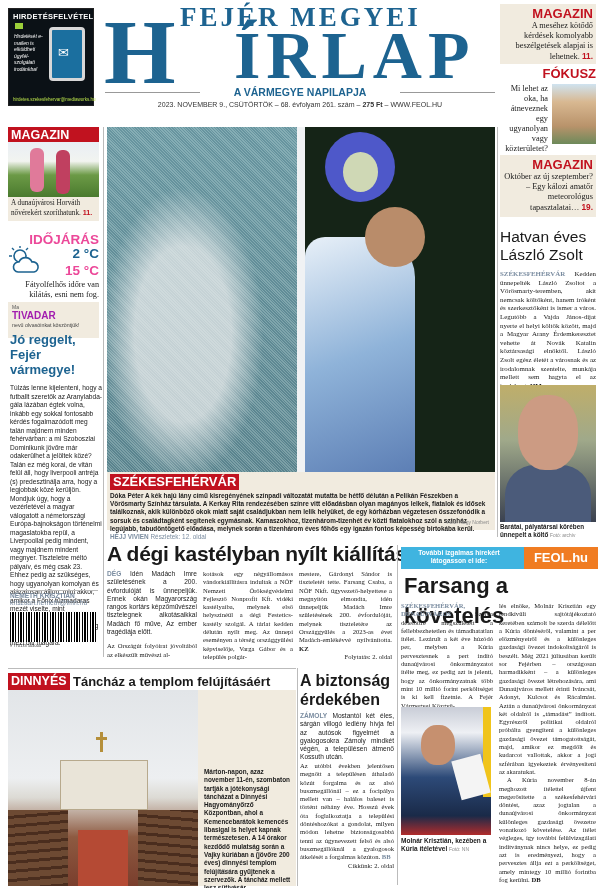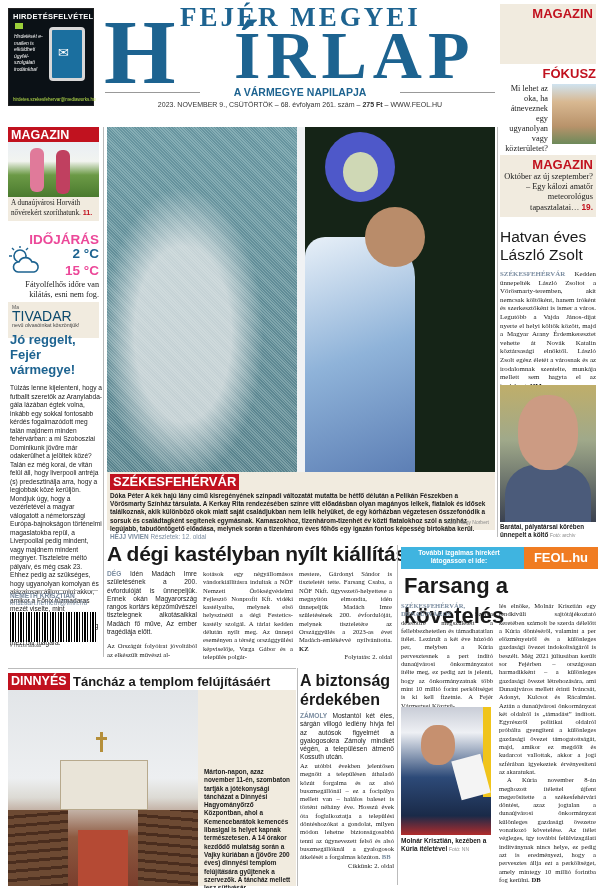--- a/index.html
+++ b/index.html
@@ -49,21 +49,21 @@
 #capband .au{color:#7a8ca0}
 #capband .cr{color:#7a8ca0;font-weight:normal}
 #capband .foto{position:absolute;right:6px;top:47px;font-size:5px;color:#888;font-weight:normal}
 
 #weather{left:8px;top:232px;width:91px}
 #weather .t{position:absolute;right:0;font-weight:bold;font-size:13.5px;color:#ec4899}
 #weather .t2{color:#1d6390}
 #weather .txt{position:absolute;right:0;top:48px;width:95px;text-align:right;font-family:"Liberation Serif",serif;font-size:8.2px;line-height:10px}
 #nameday{left:8px;top:302px;width:91px;height:36px;padding:2px 4px}
 #nameday .ma{font-size:5px;color:#555}
-#nameday .nm{font-size:14px;font-weight:normal;color:#0c4a6e;line-height:12px}
+#nameday .nm{font-size:10px;font-weight:bold;color:#a21caf;line-height:12px}
 #nameday .gr{font-size:5.3px;color:#444}
 
 #gm-title{left:10px;top:332px;width:92px;font-weight:bold;color:#1d6390;font-size:13px;line-height:15px}
 #gm-body{left:10px;top:384px;width:92px;font-size:6.6px;line-height:8.5px;text-align:left}
 #gm-auth{left:10px;top:590px;font-size:6.6px;font-weight:bold;color:#7a8ca0;width:88px;border-top:1px solid #bbb;padding-top:1px}
 #gm-mail{left:10px;top:599px;font-size:6.8px;color:#7a8ca0}
 #barcode{left:10px;top:612px;width:86px;height:30px;background:repeating-linear-gradient(90deg,#000 0 1px,#fff 1px 2px,#000 2px 4px,#fff 4px 5px,#000 5px 6px,#fff 6px 8px)}
 #barcode-num{left:10px;top:643px;font-size:4px;color:#333}
 
 #hatvan-title{left:500px;top:228px;width:98px;font-size:15.5px;line-height:18px;color:#1a1a1a}
@@ -126,20 +126,21 @@
 <div id="mast-main" class="abs"><span style="visibility:hidden">H</span><span>ÍRLAP</span></div>
 <div id="subtitle" class="abs">A VÁRMEGYE NAPILAPJA</div>
 <div id="dateline" class="abs">
   <span>2023. NOVEMBER 9., CSÜTÖRTÖK – 68. évfolyam 261. szám –</span>
   <b>275 Ft</b>
   <span>– WWW.FEOL.HU</span>
 </div>
 
 <div class="abs beige" style="left:500px;top:4px;width:96px;height:60px;padding:2px 3px">
   <div class="rhead">MAGAZIN</div>
+  <div class="rtext"><span>A meséhez kötődő kérdések komolyabb beszélgetések alapjai is lehetnek.</span> <span class="pg">11.</span></div>
 </div>
 <div class="abs" style="left:500px;top:66px;width:96px;height:80px">
   <div class="rhead">FÓKUSZ</div>
   <div class="rtext abs" style="left:0;top:18px;width:48px"><span>Mi lehet az oka, ha átneveznek egy ugyanolyan vagy közterületet?</span> <span class="pg">4.</span></div>
   <div class="abs" style="left:52px;top:18px;width:44px;height:60px;background:linear-gradient(180deg,#cfe3f0 0%,#d8b891 30%,#b9936b 70%,#6d8a5a 100%)"></div>
 </div>
 <div class="abs beige" style="left:500px;top:155px;width:96px;height:62px;padding:2px 3px">
   <div class="rhead">MAGAZIN</div>
   <div class="rtext"><span>Október az új szeptember? – Egy kálozi amatőr meteorológus tapasztalatai…</span> <span class="pg">19.</span></div>
 </div>

